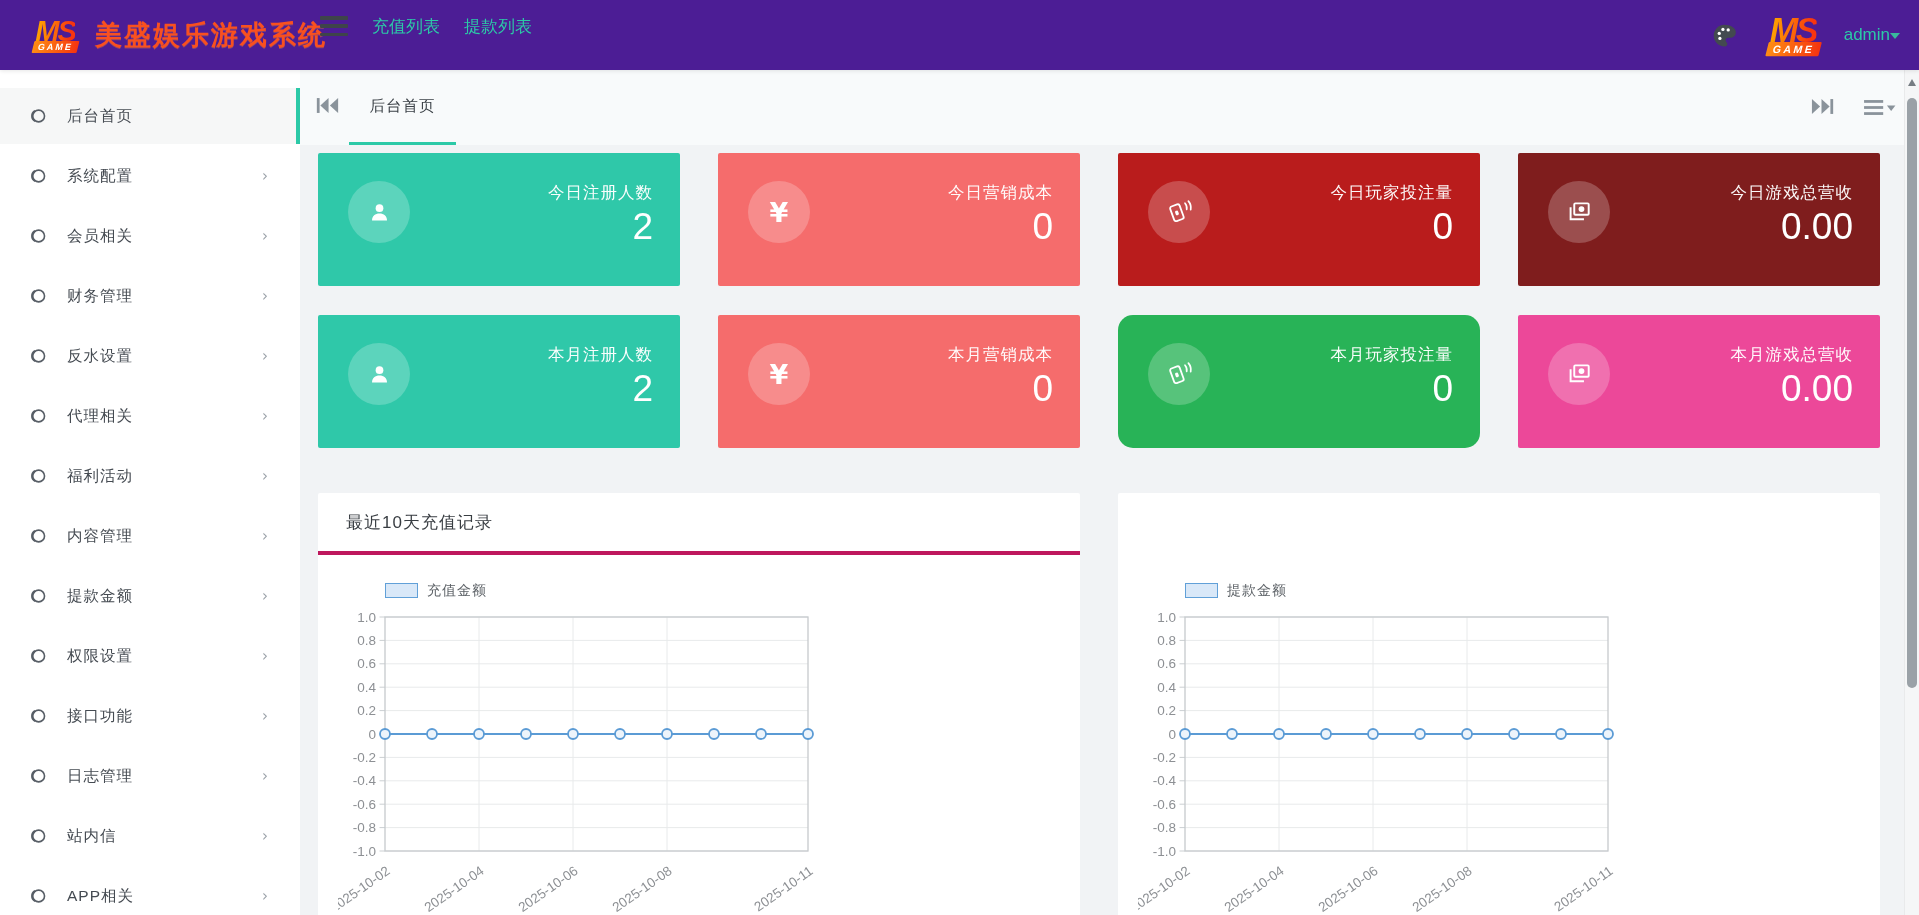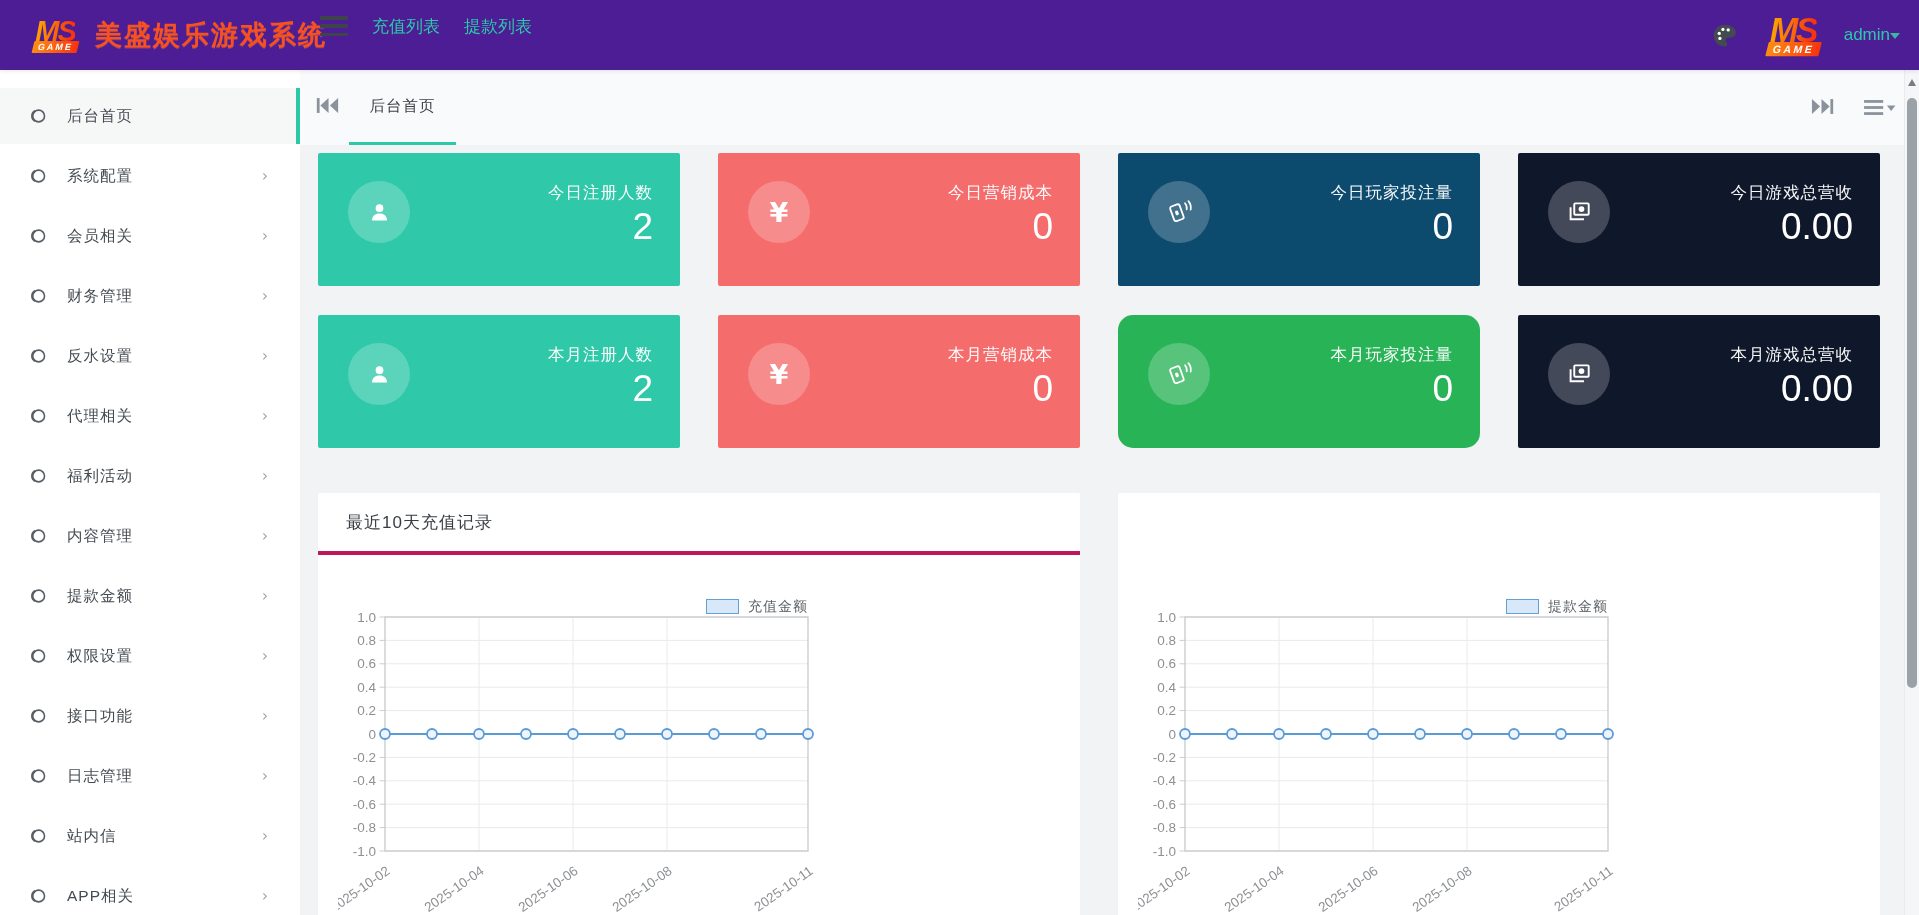--- a/index.html
+++ b/index.html
@@ -57,21 +57,21 @@
                    background:rgba(255,255,255,.22); display:flex; align-items:center; justify-content:center; }
   .yen-glyph { font-size:27px; font-weight:700; color:#fff; font-family:"DejaVu Sans",sans-serif; }
   .stat-label { position:absolute; right:27px; top:29px; font-size:16.5px; letter-spacing:1px; color:rgba(255,255,255,.97); }
   .stat-value { position:absolute; right:27px; top:53px; font-size:37px; color:#fff; }
 
   
   .panels-wrap { position:absolute; left:318px; top:493px; display:flex; gap:38px; }
   .panel { position:relative; width:762px; height:470px; background:#fff; border-radius:2px; overflow:hidden; }
   .panel-header { height:62px; border-bottom:4px solid #be185d; display:flex; align-items:center; }
   .panel-title { margin-left:28px; font-size:17px; color:#383d42; letter-spacing:1px; }
-  .chart-legend { position:absolute; left:67px; top:88px; width:423px; text-align:right; white-space:nowrap;margin-top:16px; }
+  .chart-legend { position:absolute; left:67px; top:88px; width:423px; text-align:left; white-space:nowrap; }
   .legend-swatch { display:inline-block; width:33px; height:15px; background:#d9e8f8; border:1px solid #61a0d8;
                    vertical-align:middle; }
   .legend-label { display:inline-block; margin-left:9px; font-size:14px; color:#5c6166; vertical-align:middle; letter-spacing:1px; }
   .chart-svg-host { position:absolute; left:20px; top:110px; width:510px; height:360px; }
 
   
   .v-scrollbar { position:absolute; left:1904px; top:70px; width:15px; height:845px; background:#f5f6f7;
                  border-left:1px solid #e9eaeb; z-index:25; }
   .sb-up { position:absolute; left:3px; top:9px; width:0; height:0; border-left:4.5px solid transparent;
            border-right:4.5px solid transparent; border-bottom:7px solid #767d83; }
@@ -271,35 +271,35 @@
         <div class="stat-label">今日注册人数</div>
         <div class="stat-value">2</div>
       </div>
       <div class="stat-card" style="background: rgb(245, 108, 108);">
         <div class="stat-ico-wrap">
           <span class="yen-glyph">¥</span>
         </div>
         <div class="stat-label">今日营销成本</div>
         <div class="stat-value">0</div>
       </div>
-      <div class="stat-card" style="background: #0c4a6e;">
+      <div class="stat-card" style="background: #b91c1c;">
         <div class="stat-ico-wrap">
           <svg viewBox="0 0 28 28" width="28" height="28">
             <g transform="rotate(-20 12 15)">
               <rect x="7" y="7" width="10" height="15.5" rx="2" fill="none" stroke="#fff" stroke-width="1.8"></rect>
               <rect x="10.4" y="12.6" width="3.2" height="4.6" rx="1.3" fill="#fff"></rect>
             </g>
             <path d="M20 5.2 q2.3 2.6 1.7 6.2" fill="none" stroke="#fff" stroke-width="1.7" stroke-linecap="round"></path>
             <path d="M23.4 3.1 q3.1 3.6 2.3 8.6" fill="none" stroke="#fff" stroke-width="1.7" stroke-linecap="round"></path>
           </svg>
         </div>
         <div class="stat-label">今日玩家投注量</div>
         <div class="stat-value">0</div>
       </div>
-      <div class="stat-card" style="background: #0f172a;">
+      <div class="stat-card" style="background: #7f1d1d;">
         <div class="stat-ico-wrap">
           <svg viewBox="0 0 26 26" width="28" height="28">
             <rect x="8.6" y="5" width="13.4" height="10.6" rx="1" fill="none" stroke="#fff" stroke-width="1.8"></rect>
             <circle cx="15.3" cy="10.3" r="2.7" fill="#fff"></circle>
             <path d="M5.2 8.6 V19.8 H17.6" fill="none" stroke="#fff" stroke-width="1.8"></path>
           </svg>
         </div>
         <div class="stat-label">今日游戏总营收</div>
         <div class="stat-value">0.00</div>
       </div>
@@ -327,21 +327,21 @@
               <rect x="7" y="7" width="10" height="15.5" rx="2" fill="none" stroke="#fff" stroke-width="1.8"></rect>
               <rect x="10.4" y="12.6" width="3.2" height="4.6" rx="1.3" fill="#fff"></rect>
             </g>
             <path d="M20 5.2 q2.3 2.6 1.7 6.2" fill="none" stroke="#fff" stroke-width="1.7" stroke-linecap="round"></path>
             <path d="M23.4 3.1 q3.1 3.6 2.3 8.6" fill="none" stroke="#fff" stroke-width="1.7" stroke-linecap="round"></path>
           </svg>
         </div>
         <div class="stat-label">本月玩家投注量</div>
         <div class="stat-value">0</div>
       </div>
-      <div class="stat-card" style="background: #0f172a;">
+      <div class="stat-card" style="background: #ec4899;">
         <div class="stat-ico-wrap">
           <svg viewBox="0 0 26 26" width="28" height="28">
             <rect x="8.6" y="5" width="13.4" height="10.6" rx="1" fill="none" stroke="#fff" stroke-width="1.8"></rect>
             <circle cx="15.3" cy="10.3" r="2.7" fill="#fff"></circle>
             <path d="M5.2 8.6 V19.8 H17.6" fill="none" stroke="#fff" stroke-width="1.8"></path>
           </svg>
         </div>
         <div class="stat-label">本月游戏总营收</div>
         <div class="stat-value">0.00</div>
       </div>

